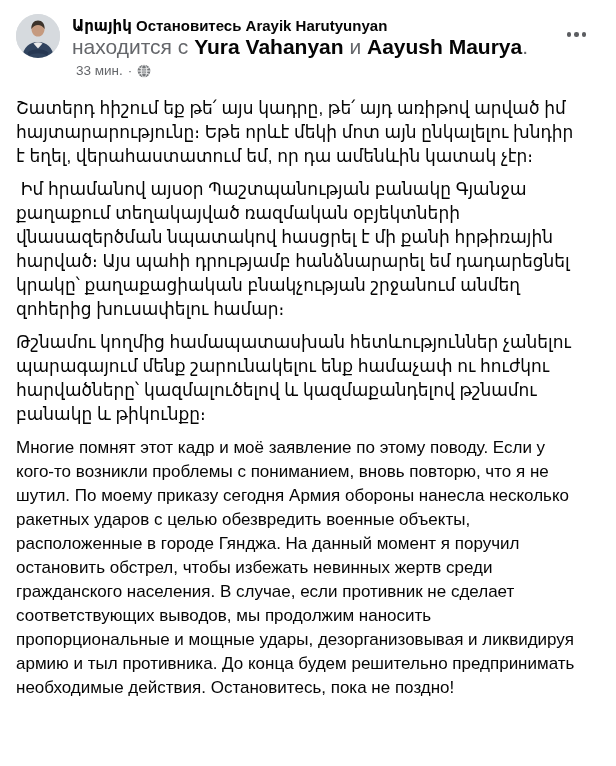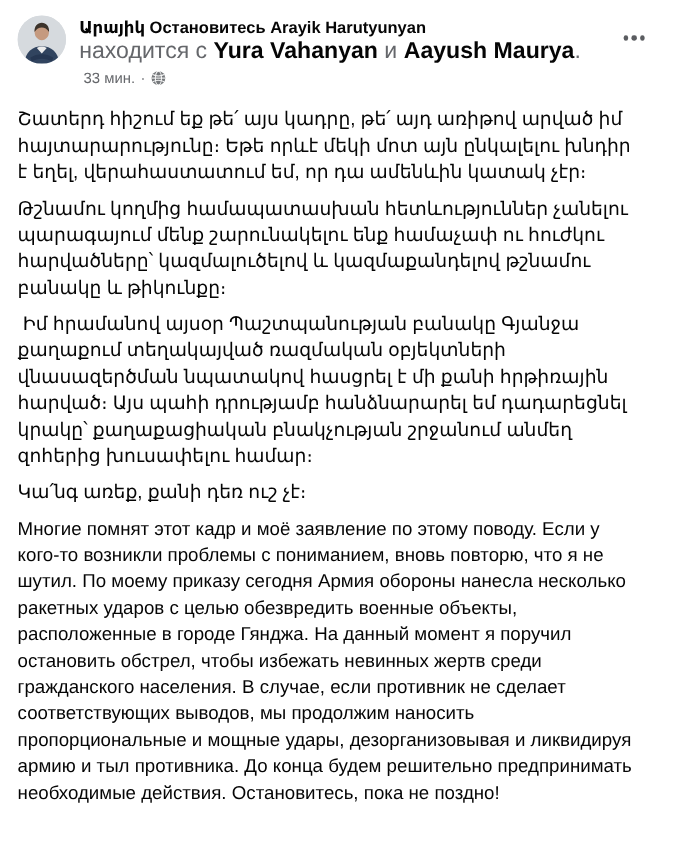--- a/index.html
+++ b/index.html
@@ -102,19 +102,18 @@
     <button class="menu-btn" aria-label="Post options">
       <span class="d"></span>
       <span class="d"></span>
       <span class="d"></span>
     </button>
 
   </div>
 
   <div class="content">
     <p>Շատերդ հիշում եք թե՛ այս կադրը, թե՛ այդ առիթով արված իմ հայտարարությունը։ Եթե որևէ մեկի մոտ այն ընկալելու խնդիր է եղել, վերահաստատում եմ, որ դա ամենևին կատակ չէր։</p>
+    <p> Իմ հրամանով այսօր Պաշտպանության բանակը Գյանջա քաղաքում տեղակայված ռազմական օբյեկտների վնասազերծման նպատակով հասցրել է մի քանի հրթիռային հարված։ Այս պահի դրությամբ հանձնարարել եմ դադարեցնել կրակը՝ քաղաքացիական բնակչության շրջանում անմեղ զոհերից խուսափելու համար։</p>
     <p>Թշնամու կողմից համապատասխան հետևություններ չանելու պարագայում մենք շարունակելու ենք համաչափ ու հուժկու հարվածները՝ կազմալուծելով և կազմաքանդելով թշնամու բանակը և թիկունքը։</p>
-    <p> Իմ հրամանով այսօր Պաշտպանության բանակը Գյանջա քաղաքում տեղակայված ռազմական օբյեկտների վնասազերծման նպատակով հասցրել է մի քանի հրթիռային հարված։ Այս պահի դրությամբ հանձնարարել եմ դադարեցնել կրակը՝ քաղաքացիական բնակչության շրջանում անմեղ զոհերից խուսափելու համար։</p>
-    <p>Կա՛նգ առեք, քանի դեռ ուշ չէ։</p>
     <p>Многие помнят этот кадр и моё заявление по этому поводу. Если у кого-то возникли проблемы с пониманием, вновь повторю, что я не шутил. По моему приказу сегодня Армия обороны нанесла несколько ракетных ударов с целью обезвредить военные объекты, расположенные в городе Гянджа. На данный момент я поручил остановить обстрел, чтобы избежать невинных жертв среди гражданского населения. В случае, если противник не сделает соответствующих выводов, мы продолжим наносить пропорциональные и мощные удары, дезорганизовывая и ликвидируя армию и тыл противника. До конца будем решительно предпринимать необходимые действия. Остановитесь, пока не поздно!</p>
   </div>
 
 </div>
 
 </body></html>

